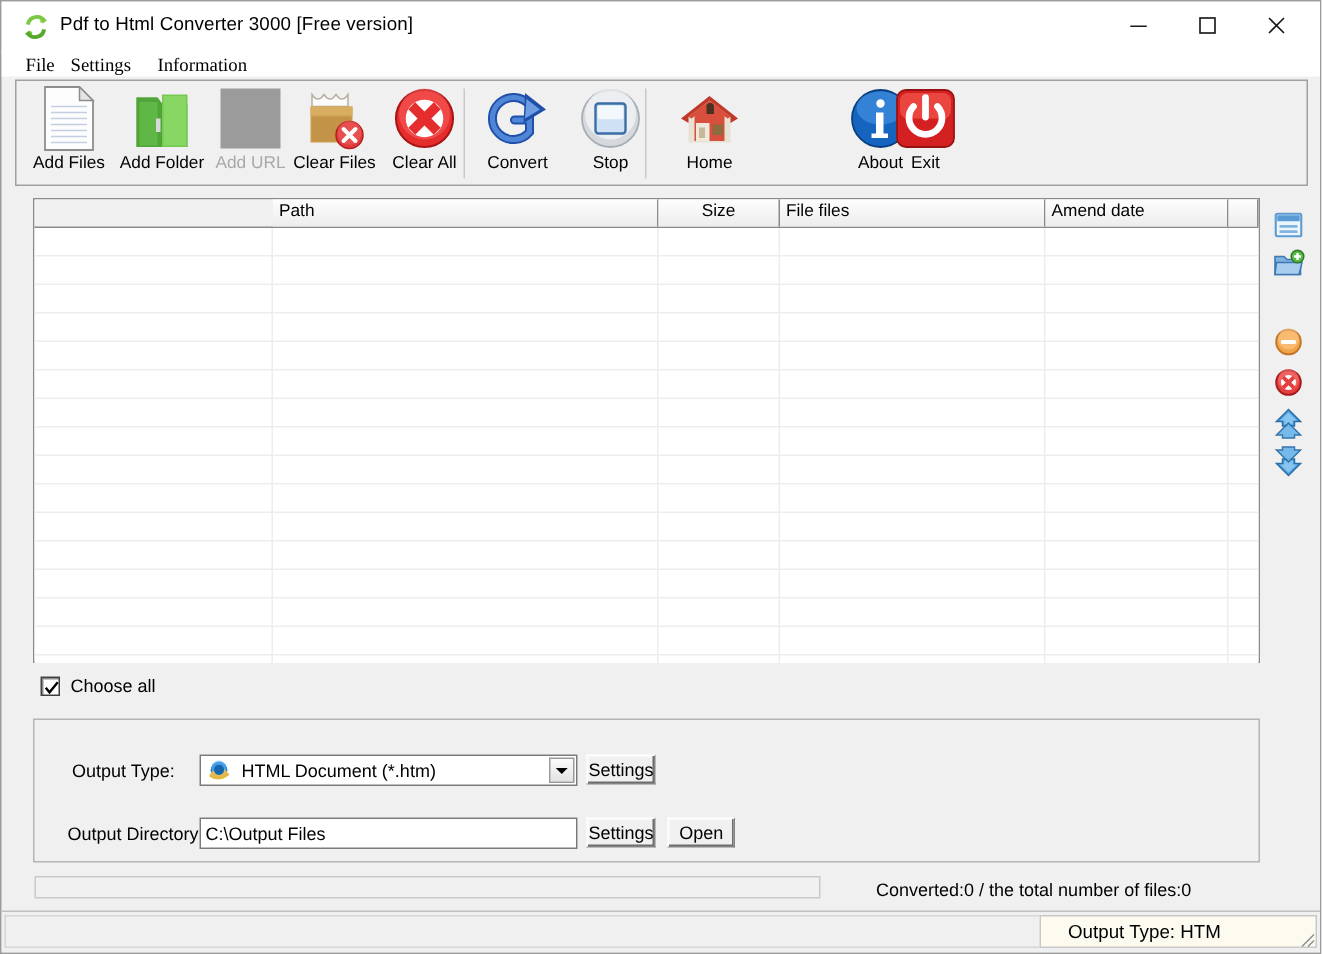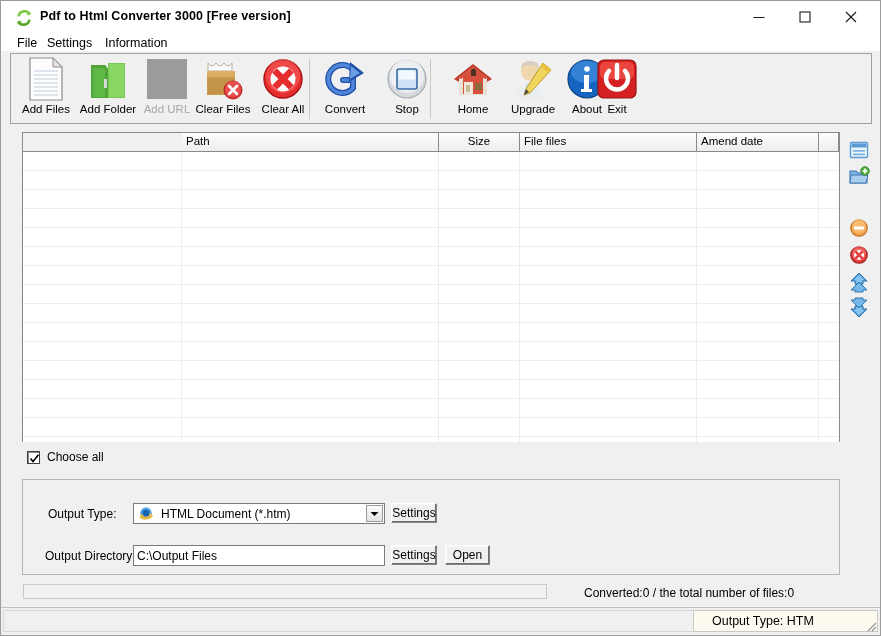--- a/index.html
+++ b/index.html
@@ -8,31 +8,31 @@
     font-family:"Liberation Sans","DejaVu Sans",sans-serif;
     font-size:12px;color:#000;background:#ffffff;
     -webkit-font-smoothing:none;
   }
   .app{position:relative;width:881px;height:636px;background:#f0f0f0;box-sizing:border-box;
        border:1px solid #9b9b9b;overflow:hidden;}
 
   
   .titlebar{position:absolute;left:0;top:0;width:879px;height:35px;background:#ffffff;}
   .title-icon{position:absolute;left:14px;top:8px;width:18px;height:18px;}
-  .title-text{position:absolute;left:39px;top:8px;font-size:12.5px;font-weight:bold;color:#000;
+  .title-text{position:absolute;left:39px;top:8px;font-size:12.5px;font-weight:normal;color:#000;
               white-space:nowrap;letter-spacing:.1px;}
   .wbtn{position:absolute;top:0;width:46px;height:32px;cursor:default;}
   .wbtn svg{position:absolute;left:50%;top:50%;transform:translate(-50%,-50%);}
   #btn-min{left:735px;}
   #btn-max{left:781px;}
   #btn-close{left:827px;}
 
   
   .menubar{position:absolute;left:0;top:32px;width:879px;height:18px;background:#ffffff;}
-  .menuitem{position:absolute;top:2px;font-size:12.5px;color:#000;padding:1px 5px;white-space:nowrap;cursor:default;}
+  .menuitem{position:absolute;top:2px;font-size:12.5px;color:#000;padding:1px 5px;white-space:nowrap;cursor:default;font-family:Liberation Serif, serif;}
   #menu-file{left:11px;}
   #menu-settings{left:41px;}
   #menu-information{left:99px;}
 
   
   .toolbar{position:absolute;left:9px;top:52px;width:862px;height:71px;background:#f0f0f0;
            border:1px solid #a0a0a0;box-sizing:border-box;}
   .tbtn{position:absolute;top:2px;width:auto;height:66px;text-align:center;cursor:default;}
   .tbtn .ico{height:46px;display:flex;align-items:center;justify-content:center;}
   .tbtn .lbl{font-size:11.5px;color:#000;line-height:13px;margin-top:1px;white-space:nowrap;}
@@ -253,34 +253,20 @@
           <path d="M13 17 L23 9.5 L33 17 L33 36 L13 36 Z" fill="#d94f3d"></path>
           <rect x="14" y="24" width="9" height="12" fill="#efe9dc"></rect>
           <rect x="16" y="27" width="4" height="7" fill="#c8b89a"></rect>
           <rect x="25" y="25" width="7" height="7" fill="#8c6b3f"></rect>
           <path d="M21 12 q2.5 -3 5 0 v6 h-5 Z" fill="#4a3320"></path>
         </svg>
       </div>
       <div class="lbl">Home</div>
     </div>
 
-    <div class="tbtn" style="left:490px;width:64px">
-      <div class="ico">
-        <svg width="46" height="44" viewBox="0 0 46 44">
-          <ellipse cx="20" cy="14" rx="9" ry="10" fill="#f0d6ad"></ellipse>
-          <path d="M20 4 q9 0 9 7 q-4 -3 -9 -3 q-5 0 -9 3 q0 -7 9 -7 Z" fill="#d8cdc0"></path>
-          <path d="M6 41 q1 -13 14 -13 q13 0 14 13 Z" fill="#e9eef3"></path>
-          <path d="M15 28 L20 36 L25 28 L22 26 h-4 Z" fill="#cfd8e2"></path>
-          <path d="M33 6 L41 13 L20 36 L14 38 L16 32 Z" fill="#f2d55c" stroke="#b89a2a" stroke-width="1"></path>
-          <path d="M33 6 L41 13 L38 16 L30 9 Z" fill="#e8c23f"></path>
-          <path d="M14 38 L16 32 L19 35 Z" fill="#4a4a4a"></path>
-        </svg>
-      </div>
-      <div class="lbl">Upgrade</div>
-    </div>
 
     <div class="tbtn" style="left:548px;width:56px">
       <div class="ico">
         <svg width="42" height="42" viewBox="0 0 42 42">
           <circle cx="21" cy="21" r="19" fill="#1565c0" stroke="#0b3f7e" stroke-width="1.2"></circle>
           <ellipse cx="21" cy="14" rx="16" ry="11" fill="#4d9ae8" opacity=".55"></ellipse>
           <circle cx="21" cy="11" r="2.8" fill="#fff"></circle>
           <path d="M18 17 h5 v14 h3 v3 h-11 v-3 h3 Z" fill="#fff"></path>
         </svg>
       </div>

